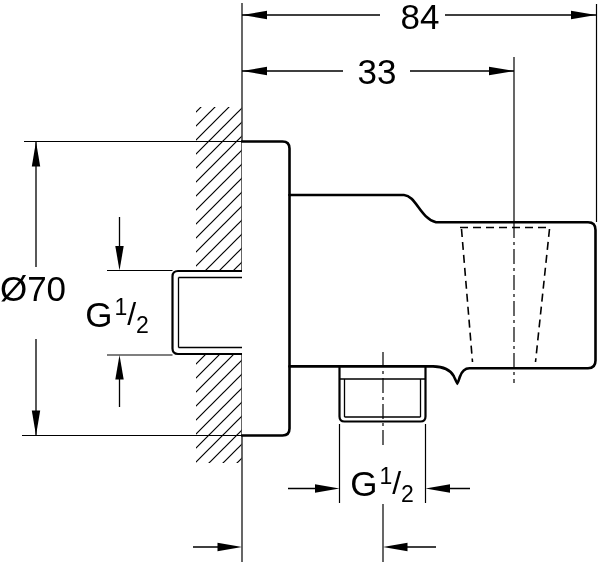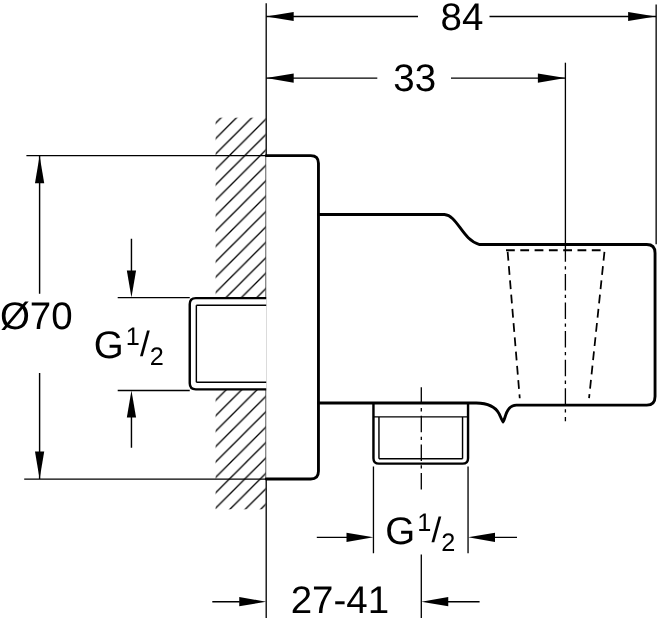--- a/index.html
+++ b/index.html
@@ -107,21 +107,20 @@
     <g>
       <path d="M193,547 H218 M407,547 H436" class="thin"></path>
       <polygon points="242,547 217.5,542.8 217.5,551.2" class="arrow"></polygon>
       <polygon points="383,547 407.5,542.8 407.5,551.2" class="arrow"></polygon>
     </g>
   </svg>
 
   <div class="dim-label" style="left:420px;top:16px">84</div>
   <div class="dim-label" style="left:377px;top:71px">33</div>
   <div class="dim-label" style="left:33px;top:288px">Ø70</div>
-  <div class="dim-label" style="left:309px;top:546px">27-41</div>
 
   <div class="dim-label" style="left:117px;top:314px">
     <span class="gmain">G</span><span class="gsup">1</span><span class="gslash">/</span><span class="gsub">2</span>
   </div>
 
   <div class="dim-label" style="left:382px;top:483px">
     <span class="gmain">G</span><span class="gsup">1</span><span class="gslash">/</span><span class="gsub">2</span>
   </div>
 
 </div>

